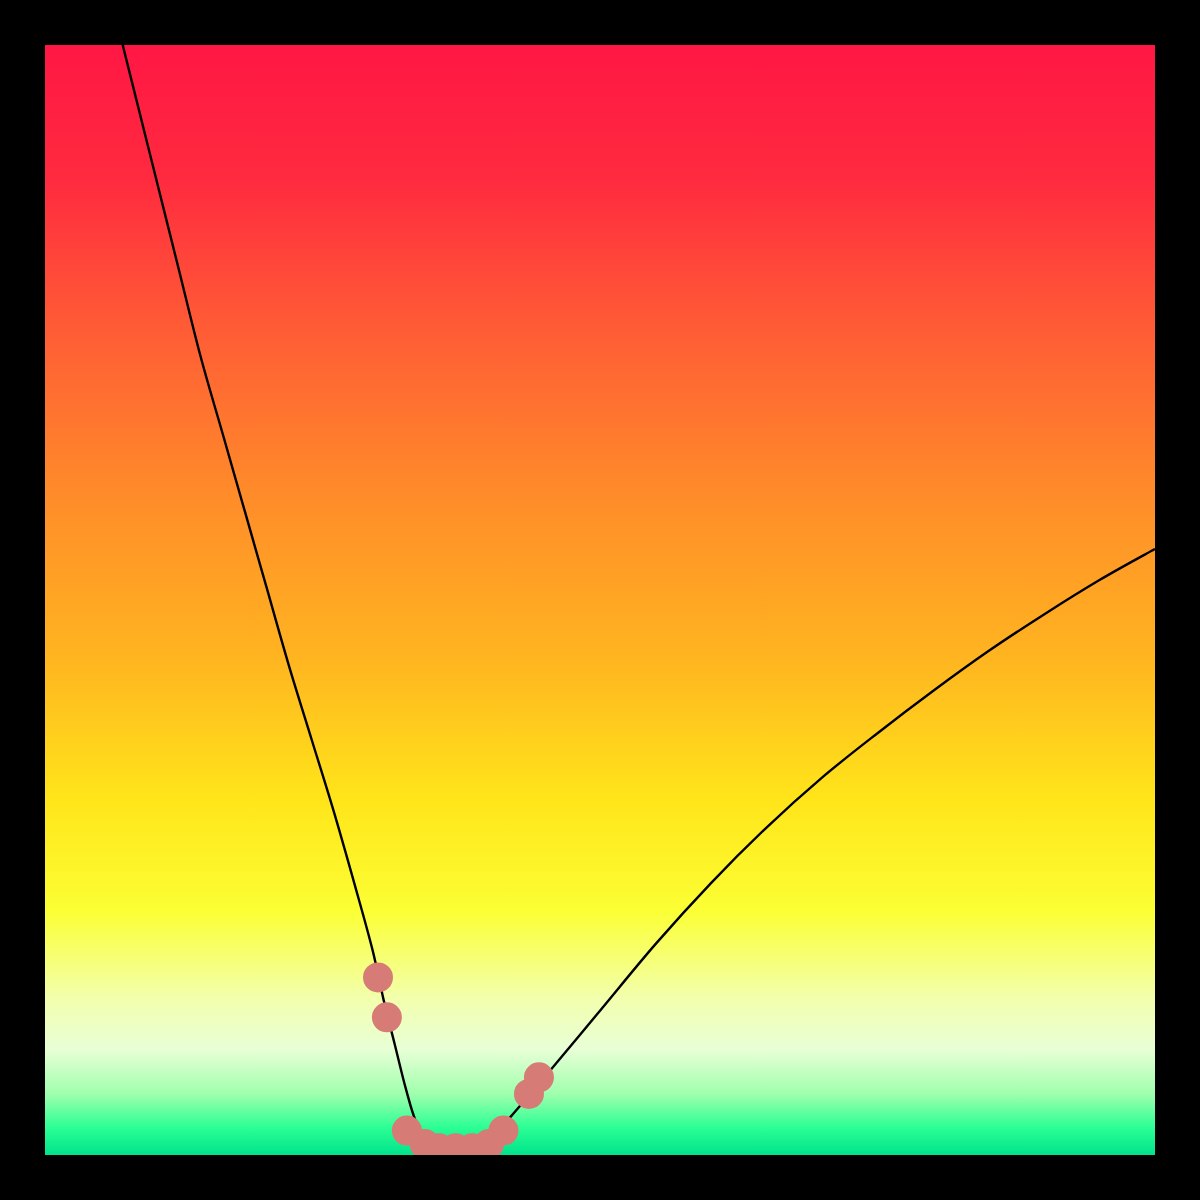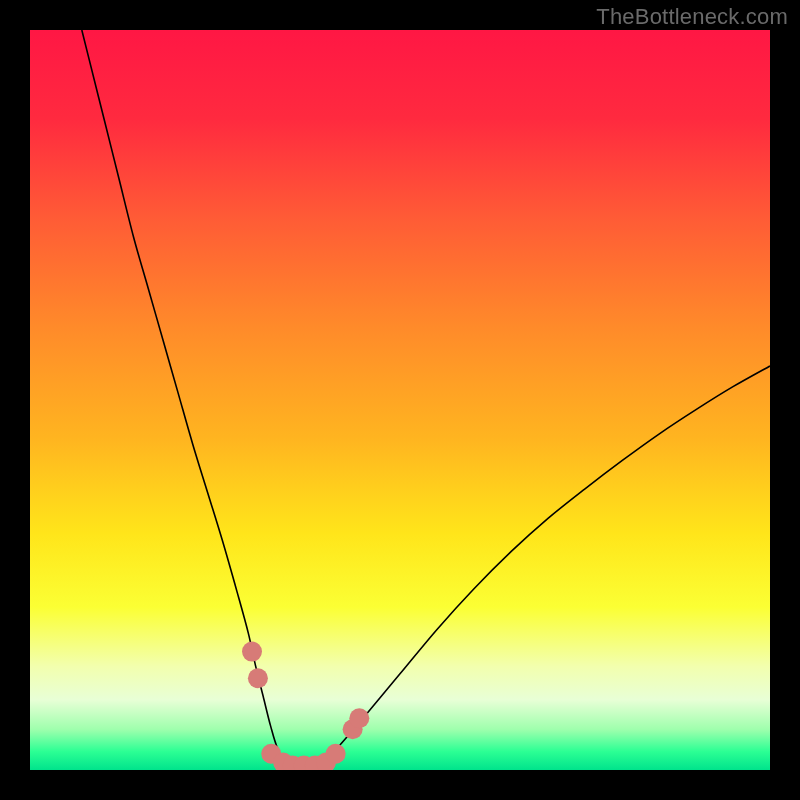--- a/index.html
+++ b/index.html
@@ -34,21 +34,20 @@
     height: 740px;
   }
   .plot svg {
     display: block;
   }
 </style>
 </head>
 <body>
 
 <div class="frame">
-  <div class="watermark">TheBottleneck.com</div>
   <div class="plot">
     <svg id="chart-svg" width="740" height="740" viewBox="0 0 740 740">
       <defs>
         <linearGradient id="bg-grad" x1="0" y1="0" x2="0" y2="1">
             <stop offset="0.00%" stop-color="#ff1744"></stop>
             <stop offset="12.00%" stop-color="#ff2a3f"></stop>
             <stop offset="25.00%" stop-color="#ff5a36"></stop>
             <stop offset="40.00%" stop-color="#ff8a2a"></stop>
             <stop offset="55.00%" stop-color="#ffb420"></stop>
             <stop offset="68.00%" stop-color="#ffe51a"></stop>

